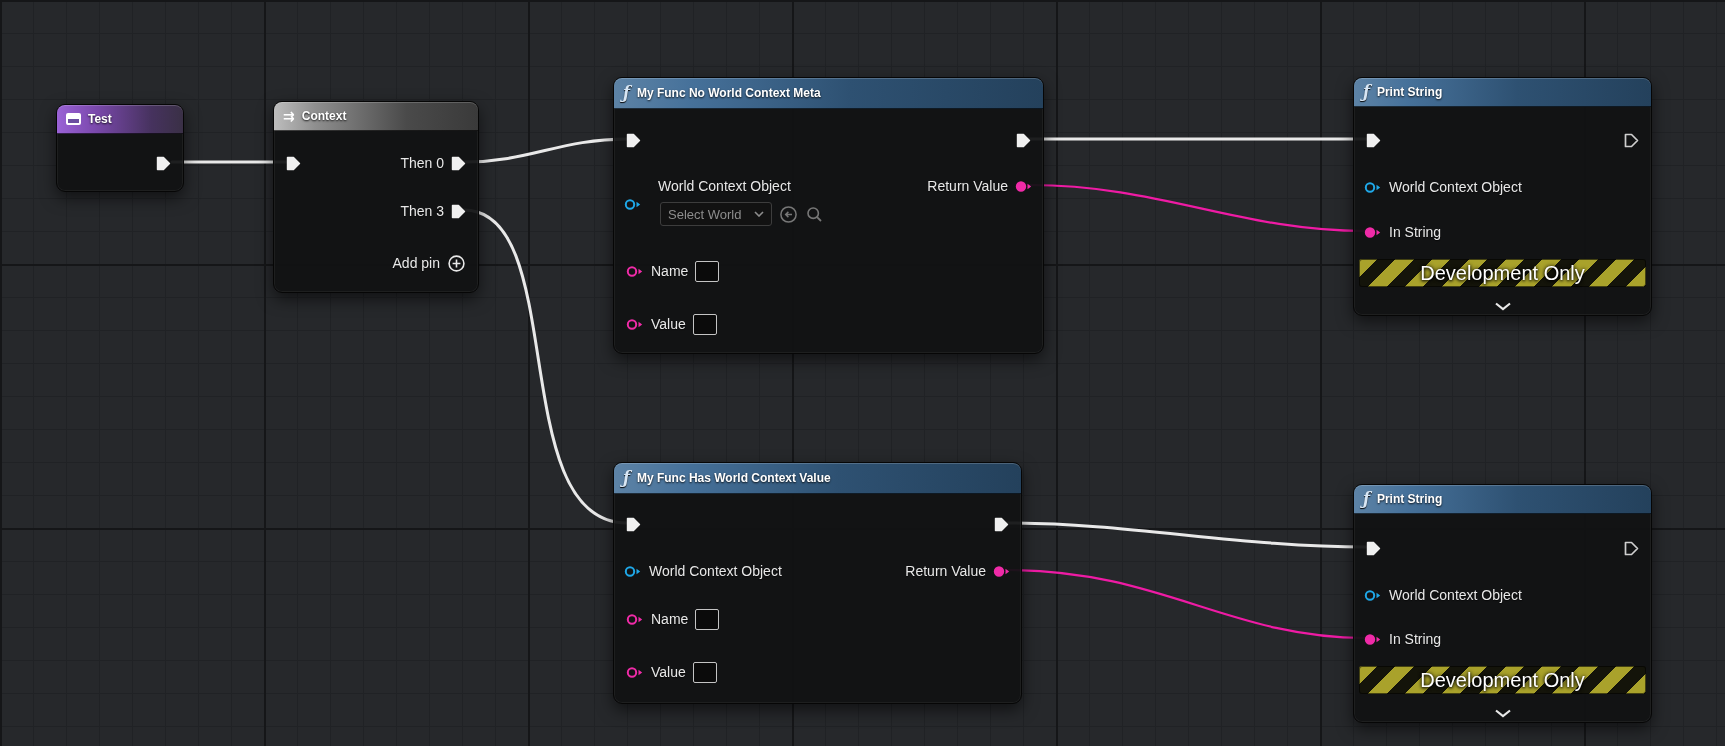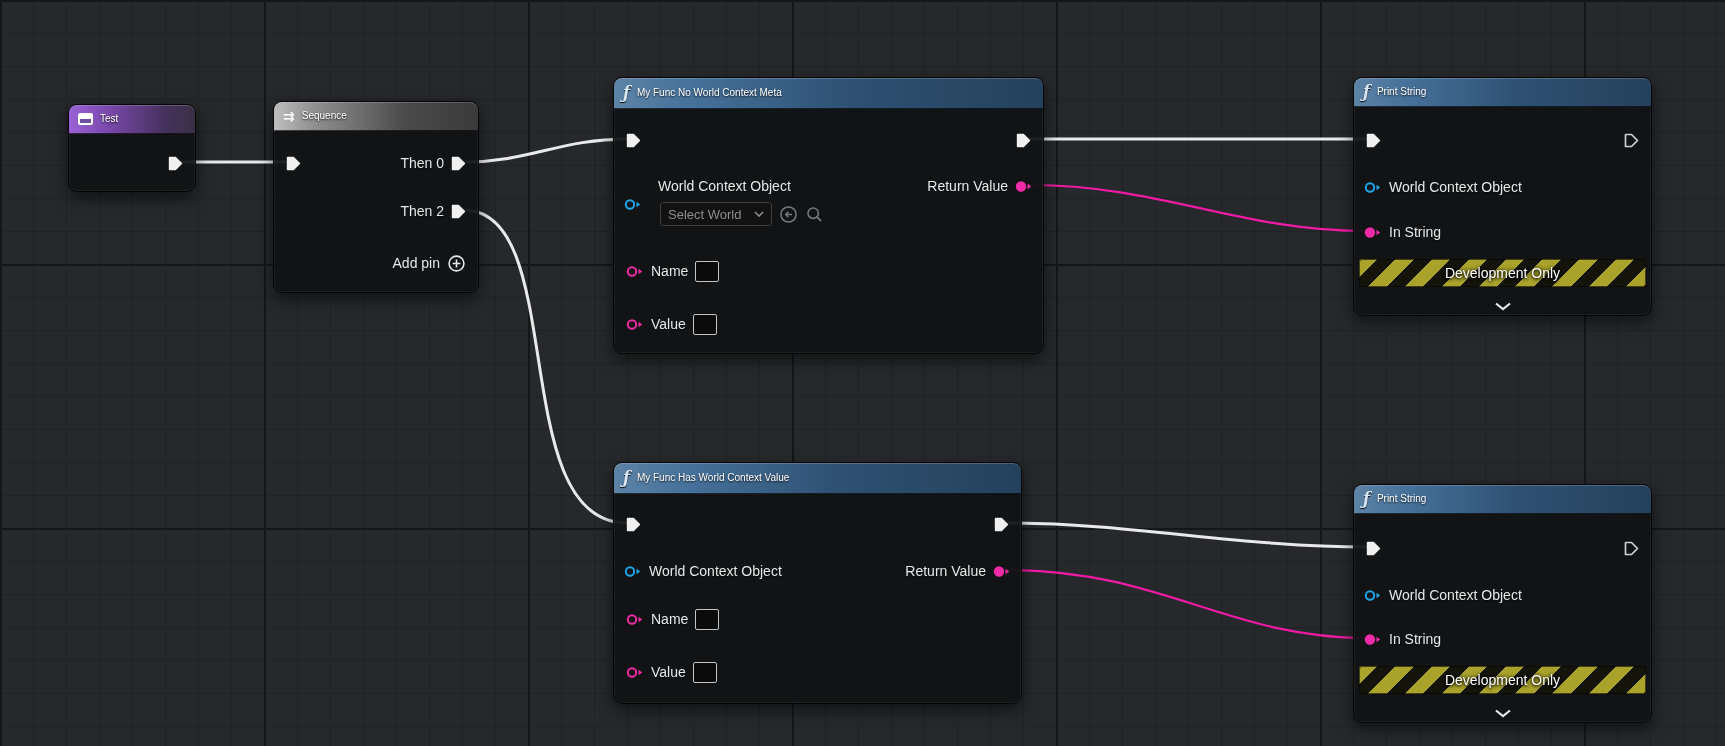--- a/index.html
+++ b/index.html
@@ -25,21 +25,21 @@
     box-shadow:0 6px 16px rgba(0,0,0,0.55), inset 0 0 0 1px rgba(140,140,140,0.10);
   }
   .header{
     height:28px;display:flex;align-items:center;gap:7px;padding:0 9px;
     border-radius:8px 8px 0 0;border-bottom:1px solid rgba(0,0,0,0.65);
     box-shadow:inset 0 1px 0 rgba(255,255,255,0.18);
   }
   .hdr-func{background:linear-gradient(90deg,#5d83a6 0%,#46719a 18%,#2e5172 55%,#24415c 100%);}
   .hdr-test{background:linear-gradient(90deg,#9a62d6 0%,#7b49ad 30%,#46325e 75%,#3a3046 100%);}
   .hdr-seq{background:linear-gradient(90deg,#bdbdbd 0%,#8f8f8f 20%,#4a4a4a 65%,#3a3a3a 100%);}
-  .title{font-weight:normal;font-size:10px;line-height:1;color:#fff;text-shadow:0 1px 2px rgba(0,0,0,0.85);white-space:nowrap;}
+  .title{font-weight:bold;font-size:12px;line-height:1;color:#fff;text-shadow:0 1px 2px rgba(0,0,0,0.85);white-space:nowrap;}
   .f-icon{font-family:"DejaVu Serif",serif;font-style:italic;font-weight:bold;font-size:16px;line-height:1;color:#d8e7f5;text-shadow:0 1px 1px #000;}
   .seq-icon{font-family:"DejaVu Sans",sans-serif;font-weight:bold;font-size:14px;line-height:1;color:#fff;}
   .widget-icon{width:15px;height:12px;border:2px solid #fff;border-radius:2px;background:linear-gradient(#fff 0 4px,#6b4fa0 4px);box-sizing:border-box;}
 
   .row{position:absolute;height:26px;display:flex;align-items:center;gap:7px;text-align:center;}
   .plabel{font-size:14px;color:#e8e8e8;text-shadow:0 1px 1px rgba(0,0,0,0.6);white-space:nowrap;}
 
   .pin{display:block;flex:0 0 auto;}
   .exec path{stroke-linejoin:round;}
   .exec.filled path{fill:#f0f0f0;stroke:#f0f0f0;stroke-width:1.4;}
@@ -54,68 +54,68 @@
     display:flex;align-items:center;justify-content:space-between;padding:0 7px;color:#8d8d8d;font-size:13px;}
   .icon-btn{width:20px;height:20px;display:flex;align-items:center;justify-content:center;}
   .textbox{width:24px;height:21px;box-sizing:border-box;background:#0b0b0b;border:1px solid #c4c4c4;border-radius:2px;}
 
   .dev-banner{
     position:absolute;left:5px;right:5px;height:28px;border-radius:3px;
     display:flex;align-items:center;justify-content:center;
     background:repeating-linear-gradient(135deg,#a9a22b 0 13px,#14140a 13px 26px);
     box-shadow:inset 0 0 0 1px rgba(0,0,0,0.6);
   }
-  .dev-banner .plabel{font-size:14px;color:#fff;text-shadow:0 1px 3px #000,0 0 4px #000;}
+  .dev-banner .plabel{font-size:20px;color:#fff;text-shadow:0 1px 3px #000,0 0 4px #000;}
   .expand{position:absolute;left:50%;bottom:4px;transform:translateX(-50%);}
 </style>
 </head>
 <body>
 
 <div id="canvas">
 
   <svg id="wires" width="1725" height="746" viewBox="0 0 1725 746">
     <path class="wire exec" d="M172,162 C 215,162 245,162 288,162" stroke="#e9e9e9"></path>
     <path class="wire exec" d="M464,162 C 530,162 560,139 627,139" stroke="#e9e9e9"></path>
     <path class="wire exec" d="M464,210 C 570,210 505,523 627,523" stroke="#e9e9e9"></path>
     <path class="wire exec" d="M1028,139 C 1145,139 1250,139 1367,139" stroke="#e9e9e9"></path>
     <path class="wire data" d="M1030,185 C 1160,185 1240,231 1365,231" stroke="#ef1ba5"></path>
     <path class="wire exec" d="M1006,523 C 1130,523 1240,547 1367,547" stroke="#e9e9e9"></path>
     <path class="wire data" d="M1008,570 C 1160,570 1230,638 1365,638" stroke="#ef1ba5"></path>
   </svg>
 
-  <div class="node" style="left:68px;top:104px;width:126px;height:86px;">
+  <div class="node" style="left:56px;top:104px;width:126px;height:86px;">
     <div class="header hdr-test">
       <span class="widget-icon"></span>
       <span class="title">Test</span>
     </div>
     <div class="row" style="top:45px;right:12px;">
       <svg class="pin exec filled" width="15" height="15" viewBox="0 0 15 15">
           <path d="M1.5,1.5 h6 l6,6 -6,6 h-6 z"></path>
         </svg>
     </div>
   </div>
 
   <div class="node" style="left:273px;top:101px;width:204px;height:190px;">
     <div class="header hdr-seq">
       <span class="seq-icon">⇉</span>
-      <span class="title">Sequence</span>
+      <span class="title">Context</span>
     </div>
     <div class="row" style="top:48px;left:12px;">
       <svg class="pin exec filled" width="15" height="15" viewBox="0 0 15 15">
           <path d="M1.5,1.5 h6 l6,6 -6,6 h-6 z"></path>
         </svg>
     </div>
     <div class="row" style="top:48px;right:12px;">
       <span class="plabel">Then 0</span>
       <svg class="pin exec filled" width="15" height="15" viewBox="0 0 15 15">
           <path d="M1.5,1.5 h6 l6,6 -6,6 h-6 z"></path>
         </svg>
     </div>
     <div class="row" style="top:96px;right:12px;">
-      <span class="plabel">Then 2</span>
+      <span class="plabel">Then 3</span>
       <svg class="pin exec filled" width="15" height="15" viewBox="0 0 15 15">
           <path d="M1.5,1.5 h6 l6,6 -6,6 h-6 z"></path>
         </svg>
     </div>
     <div class="row" style="top:148px;right:12px;">
       <span class="plabel">Add pin</span>
       <svg width="19" height="19" viewBox="0 0 19 19">
           <circle cx="9.5" cy="9.5" r="7.4" fill="none" stroke="#e8e8e8" stroke-width="1.6"></circle>
           <path d="M9.5,5.6 V13.4 M5.6,9.5 H13.4" stroke="#e8e8e8" stroke-width="1.6" fill="none"></path>
         </svg>

